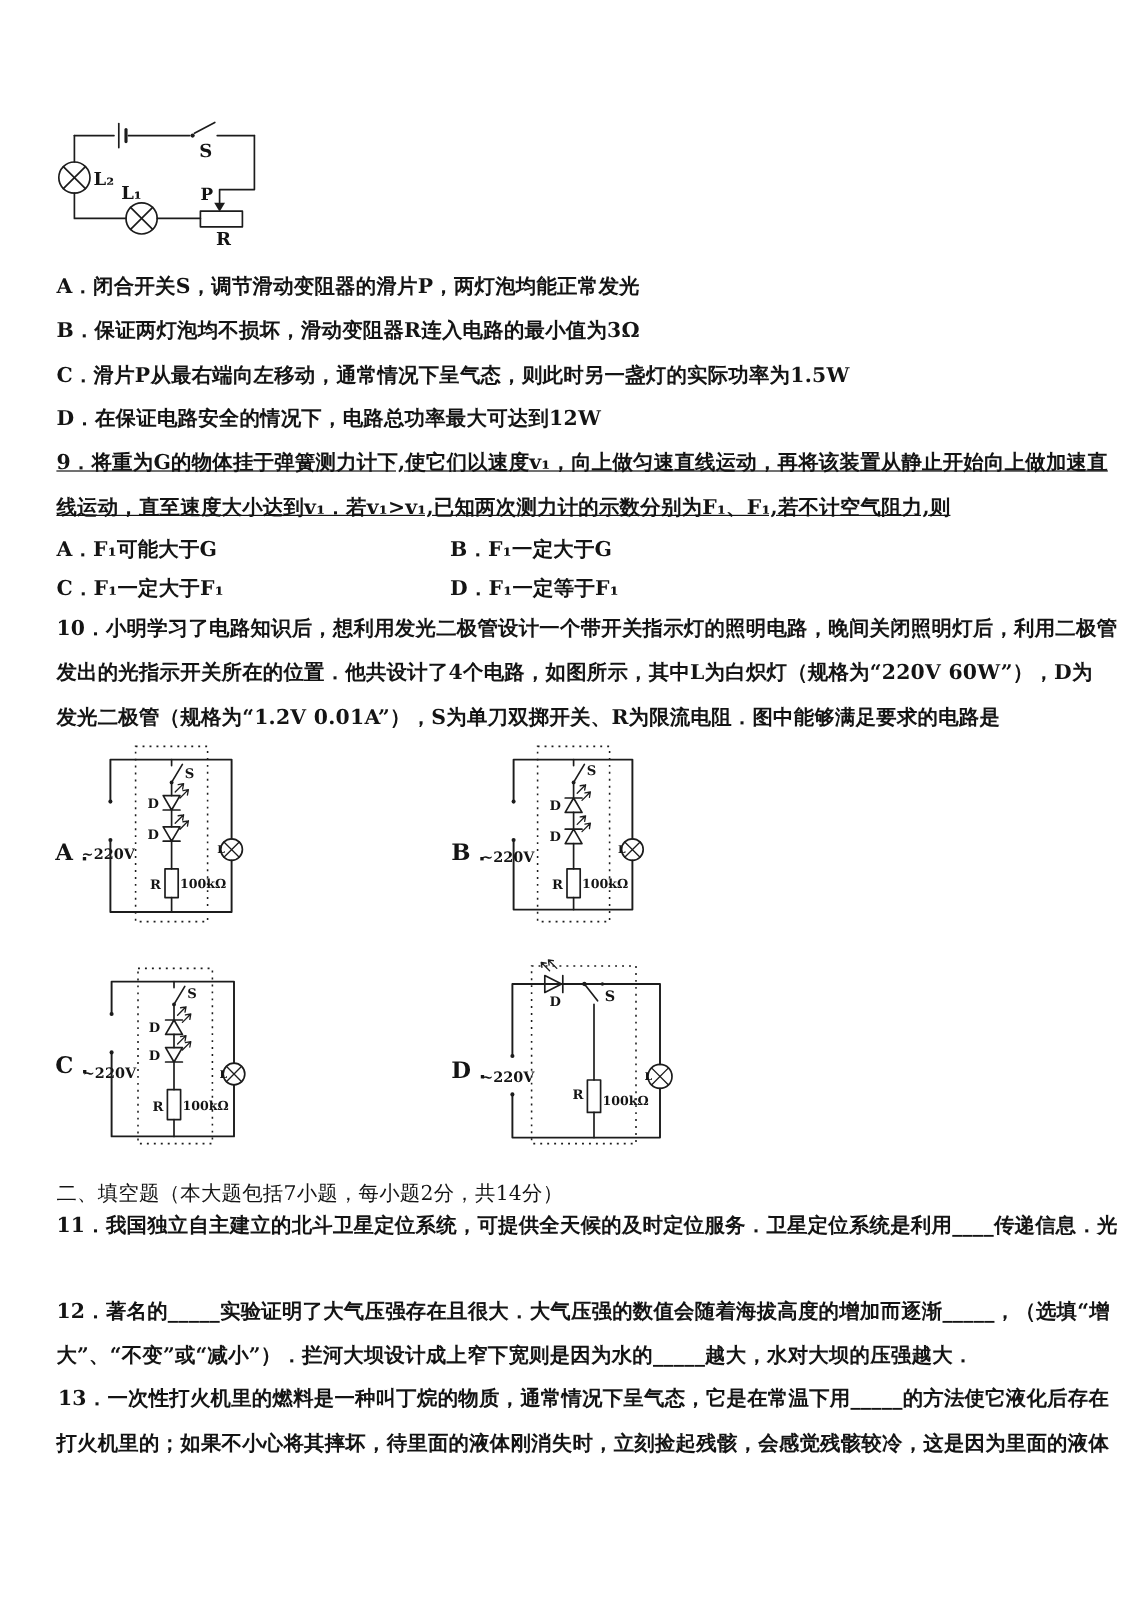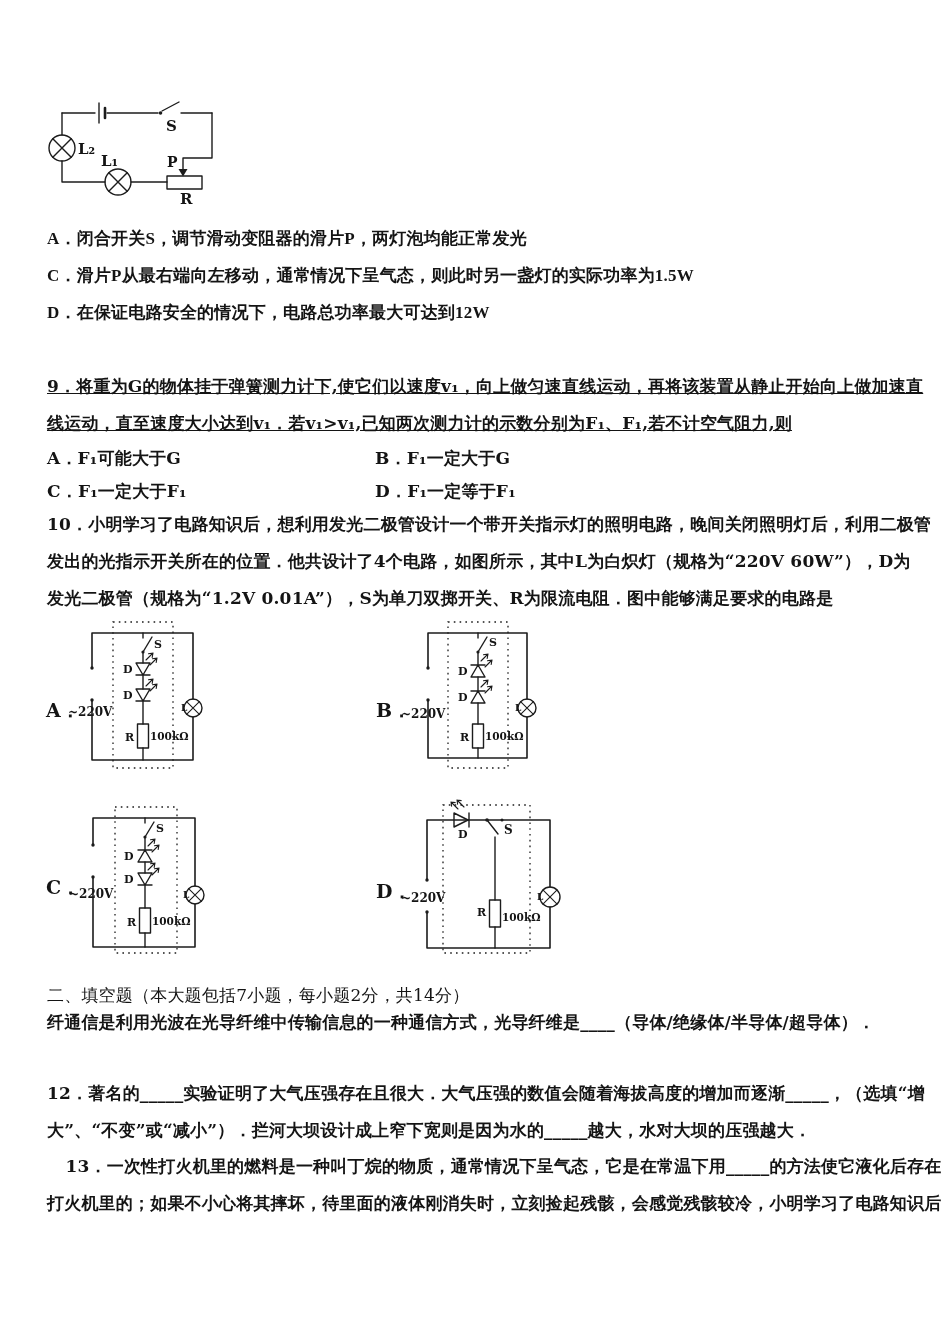--- a/index.html
+++ b/index.html
@@ -12,21 +12,21 @@
     font-family:"DejaVu Serif","Liberation Serif",serif;
     overflow:hidden;
   }
   .q-block{position:absolute;white-space:nowrap;}
   .line{
     font-size:17px;
     line-height:37px;
     font-weight:600;
     letter-spacing:0.2px;
   }
-  .lh36{line-height:36.8px;font-family:Liberation Serif, serif;}
+  .lh36{line-height:36.8px;}
   .opt-grid{
     display:grid;
     grid-template-columns:328px auto;
   }
   .opt-grid .line{line-height:33px;}
   .heading{font-weight:400;}
   svg{position:absolute;overflow:visible;}
   .w{stroke:#1c1c1c;stroke-width:1.4;fill:none;stroke-linecap:round;stroke-linejoin:round;}
   .w15{stroke:#1c1c1c;stroke-width:1.6;fill:none;stroke-linecap:round;stroke-linejoin:round;}
   .w2{stroke-width:2.6;}
@@ -70,20 +70,21 @@
     <path class="w" d="M17 43 V21"></path>
     <text class="lbl" x="33" y="62" font-size="15">L₂</text>
     <text class="lbl" x="56" y="74" font-size="15">L₁</text>
     <text class="lbl" x="121" y="39" font-size="15">S</text>
     <text class="lbl" x="122" y="75" font-size="14">P</text>
     <text class="lbl" x="135" y="112" font-size="15">R</text>
   </svg>
 
   <div class="q-block" style="left:47px;top:221px;">
     <div class="line lh36">A．闭合开关S，调节滑动变阻器的滑片P，两灯泡均能正常发光</div>
+    <div class="line lh36">B．保证两灯泡均不损坏，滑动变阻器R连入电路的最小值为3Ω</div>
     <div class="line lh36">C．滑片P从最右端向左移动，通常情况下呈气态，则此时另一盏灯的实际功率为1.5W</div>
     <div class="line lh36">D．在保证电路安全的情况下，电路总功率最大可达到12W</div>
   </div>
 
   <div class="q-block" style="left:47px;top:368px;text-decoration:underline;">
     <div class="line">9．将重为G的物体挂于弹簧测力计下,使它们以速度v₁，向上做匀速直线运动，再将该装置从静止开始向上做加速直</div>
     <div class="line">线运动，直至速度大小达到v₁．若v₁&gt;v₁,已知两次测力计的示数分别为F₁、F₁,若不计空气阻力,则</div>
   </div>
   <div class="q-block opt-grid" style="left:47px;top:442px;">
     <div class="line">A．F₁可能大于G</div>
@@ -237,26 +238,26 @@
     <text class="lbl" x="109" y="126" font-size="11">R</text>
     <text class="lbl" x="134" y="131" font-size="10.5">100kΩ</text>
     <path class="w" d="M127 137 V158"></path>
   </svg>
 
   <div class="q-block" style="left:47px;top:977px;">
     <div class="line heading">二、填空题（本大题包括7小题，每小题2分，共14分）</div>
   </div>
 
   <div class="q-block" style="left:47px;top:1004px;">
-    <div class="line">纤通信是利用光波在光导纤维中传输信息的一种通信方式，光导纤维是____（导体/绝缘体/半导体/超导体）．</div>
+    <div class="line">11．我国独立自主建立的北斗卫星定位系统，可提供全天候的及时定位服务．卫星定位系统是利用____传递信息．光</div>
   </div>
 
   <div class="q-block" style="left:47px;top:1075px;">
     <div class="line">12．著名的_____实验证明了大气压强存在且很大．大气压强的数值会随着海拔高度的增加而逐渐_____，（选填“增</div>
     <div class="line">大”、“不变”或“减小”）．拦河大坝设计成上窄下宽则是因为水的_____越大，水对大坝的压强越大．</div>
   </div>
 
   <div class="q-block" style="left:47px;top:1148px;text-align:right;">
     <div class="line">13．一次性打火机里的燃料是一种叫丁烷的物质，通常情况下呈气态，它是在常温下用_____的方法使它液化后存在</div>
-    <div class="line">打火机里的；如果不小心将其摔坏，待里面的液体刚消失时，立刻捡起残骸，会感觉残骸较冷，小明学习了电路知识后</div>
+    <div class="line">打火机里的；如果不小心将其摔坏，待里面的液体刚消失时，立刻捡起残骸，会感觉残骸较冷，这是因为里面的液体</div>
   </div>
 
 </div>
 
 </body></html>

